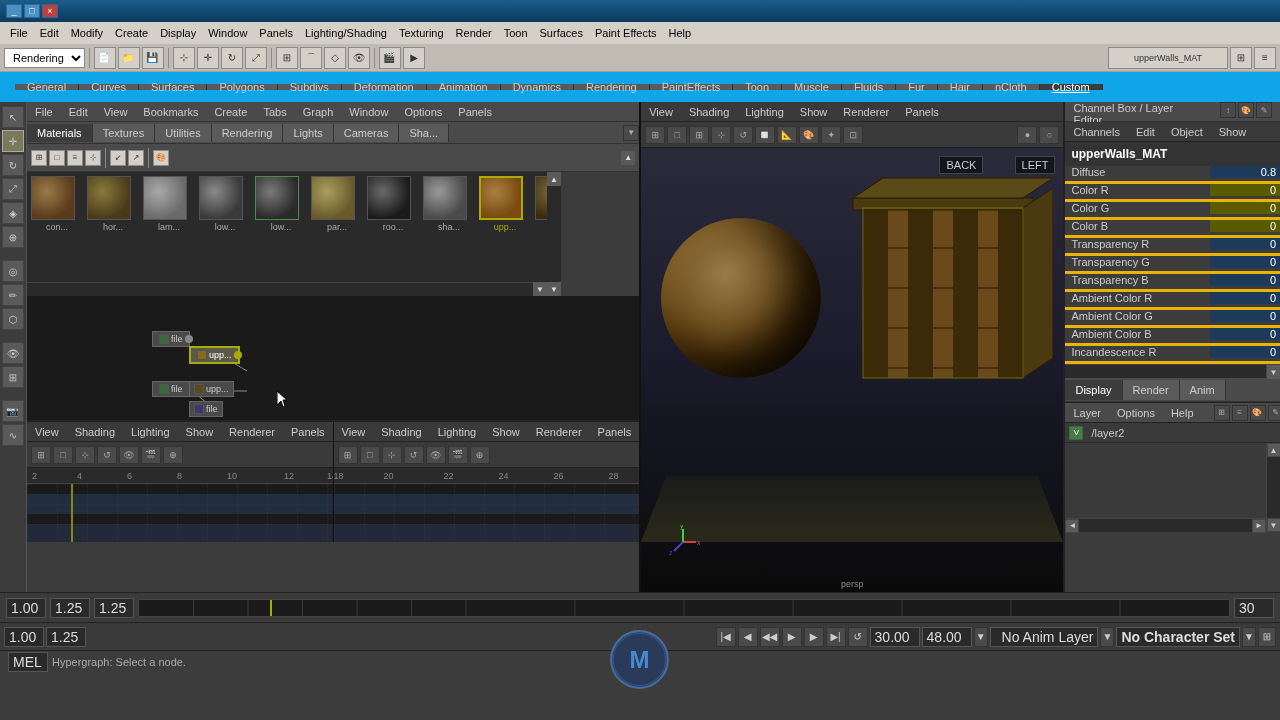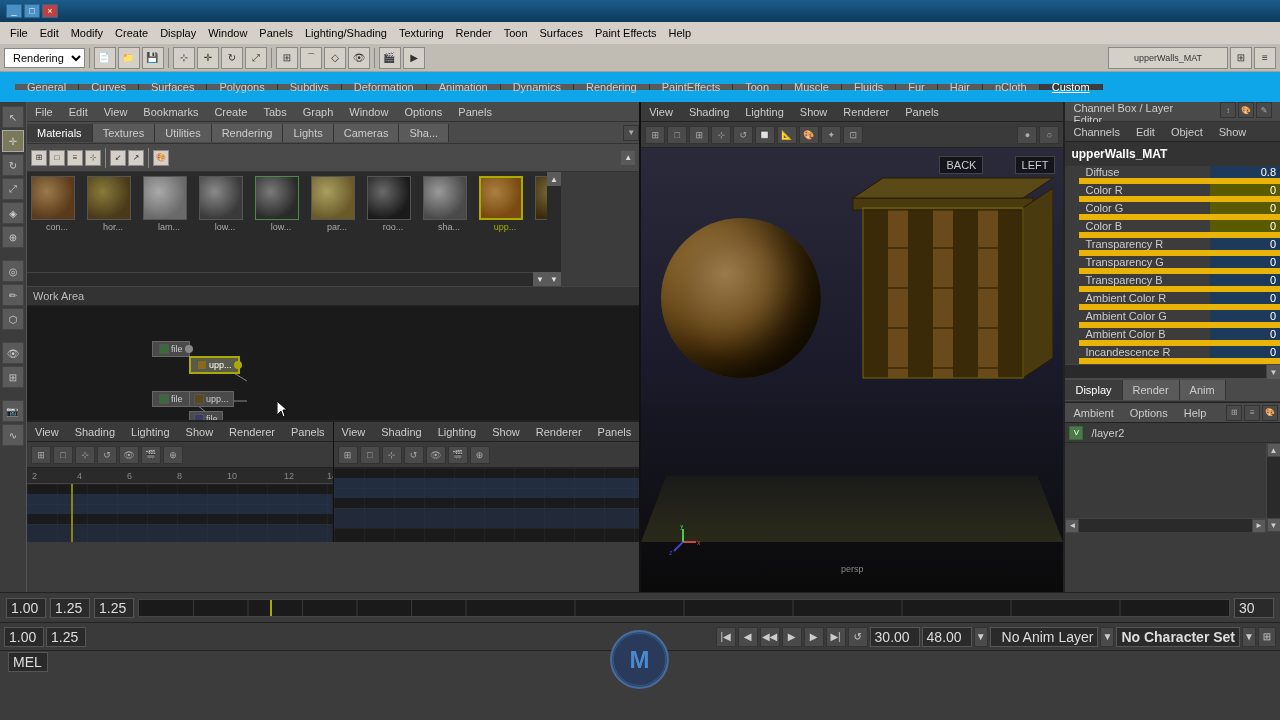--- a/index.html
+++ b/index.html
@@ -329,24 +329,23 @@
       display: flex;
       align-items: center;
       padding: 0 4px;
       gap: 8px;
       font-size: 11px;
       color: #ccc;
       border-bottom: 1px solid #222;
     }
     .cb-row {
       display: flex;
-      align-items: center;
+      align-items: flex-start;
       height: 18px;
-      border-bottom: 7px solid #eab308;
-      margin-left: 14px;
+      border-bottom: 3px solid #eab308;
     }
     .cb-row-label {
       flex: 1;
       padding: 0 6px;
       font-size: 11px;
       color: #ccc;
       background: #3c3c3c;
     }
     .cb-row-value {
       width: 70px;
@@ -739,23 +738,20 @@
           </div>
         </div>
 
         <div class="scroll-sidebar">
           <div class="scroll-arrow">▲</div>
           <div class="scroll-track"></div>
           <div class="scroll-arrow">▼</div>
         </div>
       </div>
 
-      <div class="work-divider">
-        <span>Work Area</span>
-      </div>
       <div class="work-area-canvas" style="height:130px; background:#1a1a1a; position:relative; overflow:hidden;">
 
         <svg style="position:absolute;top:0;left:0;width:100%;height:100%;pointer-events:none;">
           <line x1="195" y1="60" x2="220" y2="75" stroke="#888" stroke-width="1"></line>
           <line x1="195" y1="95" x2="220" y2="95" stroke="#888" stroke-width="1"></line>
           <line x1="165" y1="95" x2="190" y2="115" stroke="#888" stroke-width="1"></line>
           <line x1="165" y1="130" x2="190" y2="130" stroke="#888" stroke-width="1"></line>
         </svg>
 
         <div style="position:absolute;left:125px;top:35px;background:#4a4a4a;border:1px solid #666;padding:2px 6px;font-size:9px;color:#ccc;cursor:pointer;display:flex;gap:2px;align-items:center;">
@@ -854,20 +850,29 @@
         <div class="timeline-toolbar">
           <div class="vp-btn">⊞</div>
           <div class="vp-btn">□</div>
           <div class="vp-btn">⊹</div>
           <div class="vp-btn">↺</div>
           <div class="vp-btn">👁</div>
           <div class="vp-btn">🎬</div>
           <div class="vp-btn">⊕</div>
         </div>
 
+        <div class="tl-ruler">
+          <span class="tl-number" style="left:0px">18</span>
+          <span class="tl-number" style="left:50px">20</span>
+          <span class="tl-number" style="left:110px">22</span>
+          <span class="tl-number" style="left:165px">24</span>
+          <span class="tl-number" style="left:220px">26</span>
+          <span class="tl-number" style="left:275px">28</span>
+
+        </div>
         <div class="timeline-canvas">
           <svg width="100%" height="100%">
             <defs>
               <pattern id="tl-grid2" width="30" height="20" patternUnits="userSpaceOnUse">
                 <path d="M 30 0 L 0 0 0 20" fill="none" stroke="#3a3a3a" stroke-width="0.5"></path>
               </pattern>
             </defs>
             <rect width="100%" height="100%" fill="url(#tl-grid2)"></rect>
             <rect x="0" y="10" width="100%" height="20" fill="#2a3a5a" opacity="0.6"></rect>
             <rect x="0" y="40" width="100%" height="20" fill="#2a3a5a" opacity="0.5"></rect>
@@ -955,21 +960,21 @@
         <svg width="35" height="35" viewBox="0 0 35 35">
           <line x1="17" y1="17" x2="30" y2="17" stroke="#cc4444" stroke-width="2"></line>
           <line x1="17" y1="17" x2="17" y2="4" stroke="#44cc44" stroke-width="2"></line>
           <line x1="17" y1="17" x2="8" y2="26" stroke="#4444cc" stroke-width="2"></line>
           <text x="31" y="20" fill="#cc4444" font-size="7">x</text>
           <text x="14" y="3" fill="#44cc44" font-size="7">y</text>
           <text x="3" y="30" fill="#4444cc" font-size="7">z</text>
         </svg>
       </div>
 
-      <div style="position:absolute;bottom:18px;left:50%;transform:translateX(-50%);font-size:9px;color:#888;">persp</div>
+      <div style="position:absolute;bottom:3px;left:50%;transform:translateX(-50%);font-size:9px;color:#888;">persp</div>
     </div>
   </div>
 
   <div id="channel-box">
     <div class="cb-header">
       <span>Channel Box / Layer Editor</span>
       <div style="display:flex;gap:2px;">
         <div class="panel-icon-btn">↕</div>
         <div class="panel-icon-btn">🎨</div>
         <div class="panel-icon-btn">✎</div>
@@ -1033,21 +1038,21 @@
     </div>
 
     <div class="cb-tabs">
       <div class="cb-tab active">Display</div>
       <div class="cb-tab">Render</div>
       <div class="cb-tab">Anim</div>
     </div>
 
     <div class="layers-panel">
       <div class="layers-menu">
-        <span class="panel-menu-item">Ambient</span>
+        <span class="panel-menu-item">Layer</span>
         <span class="panel-menu-item">Options</span>
         <span class="panel-menu-item">Help</span>
         <div style="flex:1"></div>
         <div style="display:flex;gap:2px;">
           <div class="panel-icon-btn">⊞</div>
           <div class="panel-icon-btn">≡</div>
           <div class="panel-icon-btn">🎨</div>
           <div class="panel-icon-btn">✎</div>
         </div>
       </div>
@@ -1130,13 +1135,14 @@
   <div class="pb-btn" style="width:14px;">▼</div>
 
   <div class="pb-field" style="min-width:110px;font-weight:bold;">No Character Set</div>
   <div class="pb-btn" style="width:14px;">▼</div>
 
   <div class="pb-btn" style="width:18px;">⊞</div>
 </div>
 
 <div id="bottom-status">
   <div class="pb-field" style="width:30px;background:#2a2a2a;border:1px solid #555;color:#ddd;">MEL</div>
+  <div style="flex:1;font-size:11px;color:#aaa;">Hypergraph: Select a node.</div>
 </div>
 
 </body></html>

